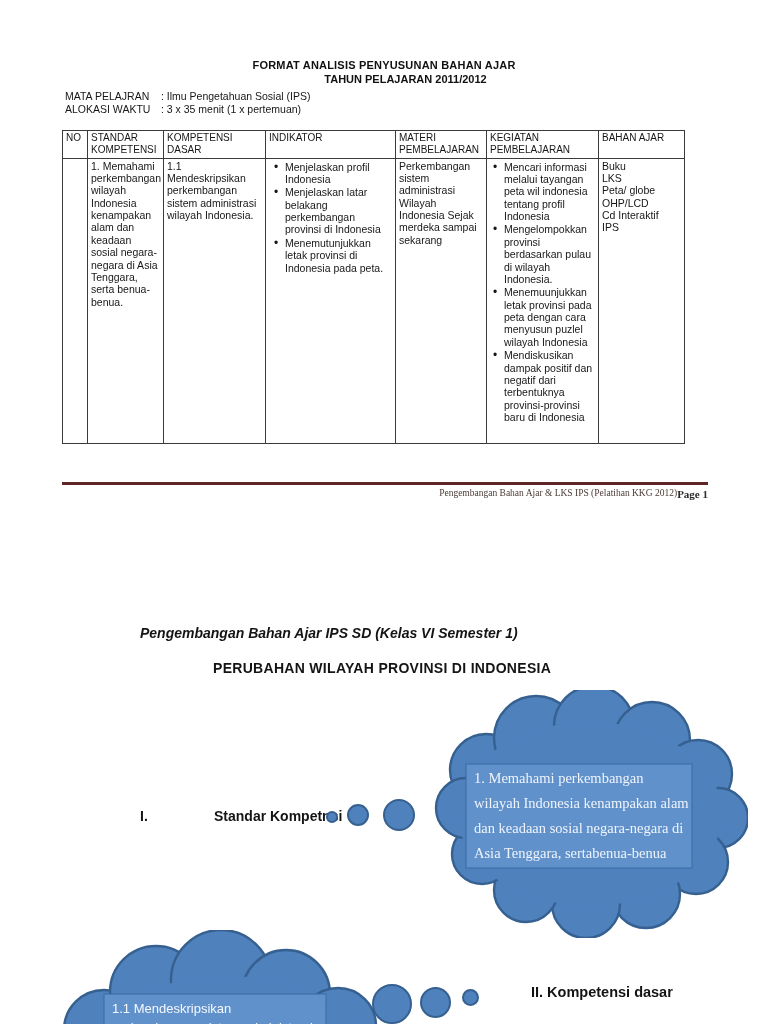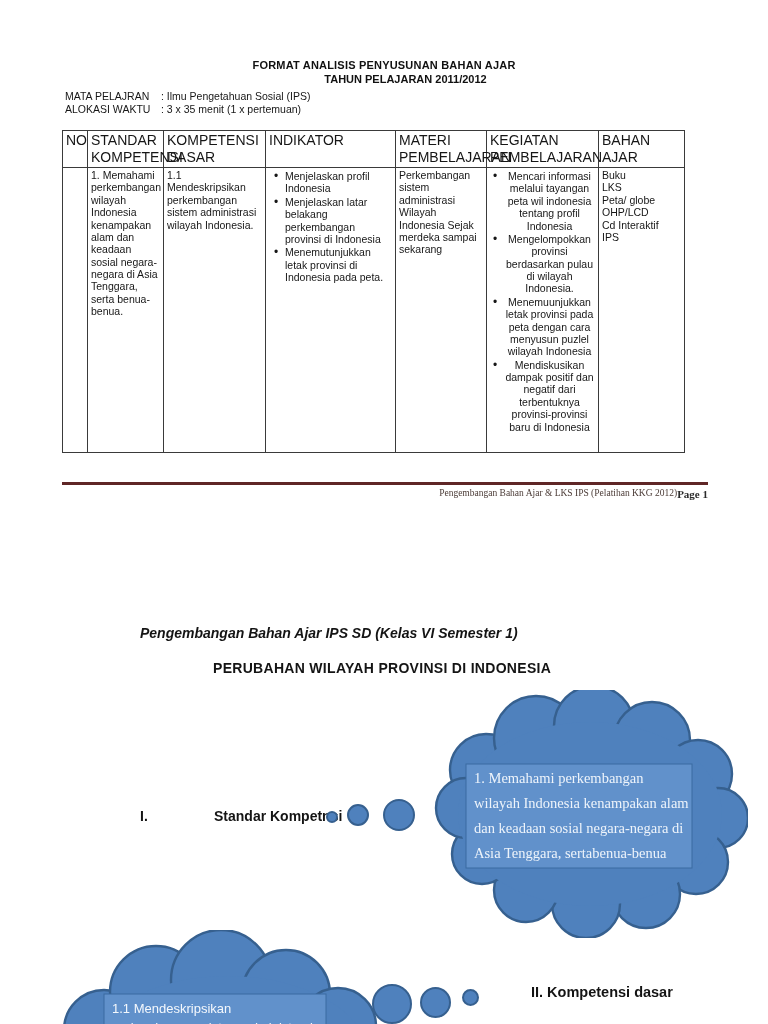--- a/index.html
+++ b/index.html
@@ -12,26 +12,26 @@
   .doc-title { position:absolute; left:0; top:59px; width:768px; text-align:center;
     font-size:11px; font-weight:bold; letter-spacing:0.2px; color:#111; }
   .doc-title2 { position:absolute; left:0; top:73px; width:768px; text-align:center;
     font-size:11px; font-weight:bold; color:#111;padding-left:43px; }
   .meta { position:absolute; left:65px; top:90px; font-size:10.5px; line-height:13px; color:#161616; }
   .meta-row { display:flex; }
   .meta-label { width:96px; }
   .main-table { position:absolute; left:62px; top:130px; width:622px;
     border-collapse:collapse; table-layout:fixed; font-size:10.5px; line-height:1.18; color:#161616; }
   .main-table th, .main-table td { border:1.6px solid #3a3a3a; vertical-align:top; padding:1px 3px 2px 3px; }
-  .main-table th { font-weight:normal; text-align:left; height:27px; font-size:14px; }
+  .main-table th { font-weight:normal; text-align:left; height:27px; font-size:10px; }
   .main-table td { height:285px; }
   ul.bullets { list-style:none; margin:1px 0 0 0; padding-left:16px; }
   ul.bullets li { position:relative; margin-bottom:1px; }
   ul.bullets li::before { content:"\2022"; position:absolute; left:-11px; top:-1px; font-size:12px; }
-  ul.bullets.tight { padding-left:14px;text-align:center; }
+  ul.bullets.tight { padding-left:14px; }
   .plain-line { margin:0; }
   .footer-rule { position:absolute; left:62px; top:482px; width:646px; height:3px; background:#5f2626; }
   .footer-text { position:absolute; left:62px; top:488px; width:646px; display:flex;
     justify-content:flex-end; font-family:"Liberation Serif", serif; font-size:9.5px; color:#4a3a35; }
   .footer-page { font-weight:bold; font-size:11px; color:#2b2b2b; }
   
   .slide-h1 { position:absolute; left:140px; top:625px; font-size:14px; font-weight:bold; color:#141414;font-style:italic; }
   .slide-h2 { position:absolute; left:213px; top:660px; font-size:14px; font-weight:bold; letter-spacing:0.3px; color:#141414; }
   .sec-label { position:absolute; font-weight:bold; font-size:14px; color:#141414; }
   .bubble { position:absolute; border-radius:50%; background:#4f81bd; border:2px solid #36608f; }

